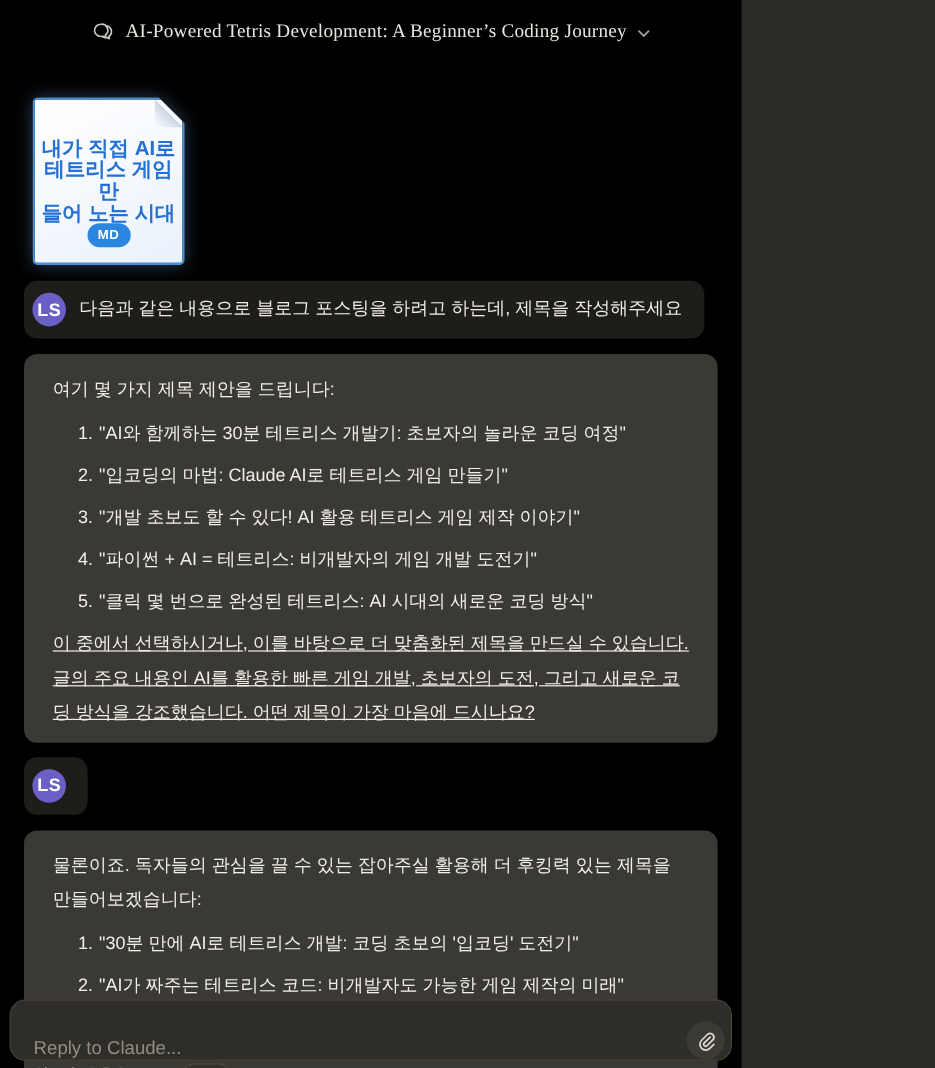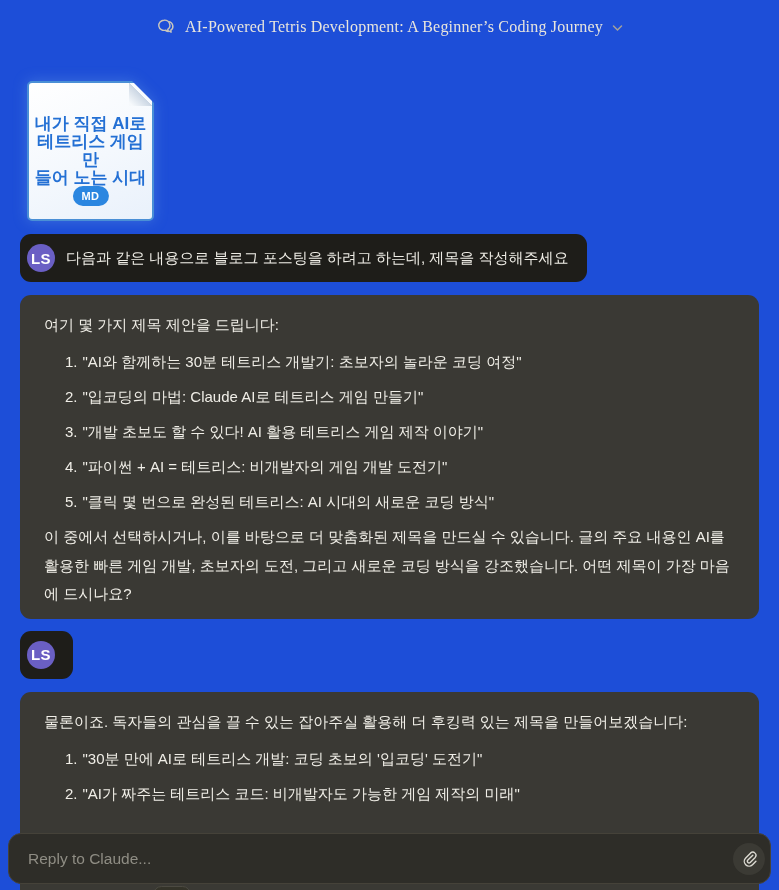--- a/index.html
+++ b/index.html
@@ -1,19 +1,19 @@
 <!DOCTYPE html>
 <html><head>
 <meta charset="utf-8">
 <style>
   * { margin:0; padding:0; box-sizing:border-box; }
   html,body { background:#2b2a25; }
   .page {
-    position:relative; width:779px; height:890px; overflow:hidden;
-    background:#1d4ed8; color:#efede6;
+    position:relative; width:618px; height:890px; overflow:hidden;
+    background:#000000; color:#efede6;
     font-family:"Liberation Sans", sans-serif;
   }
 
   
   .header {
     height:54px; display:flex; align-items:center; justify-content:center; gap:9px;
   }
   .header .title-wrap { display:flex; align-items:center; gap:9px; cursor:pointer; }
   .header .chat-icon svg { display:block; }
   .header .title {
@@ -62,28 +62,28 @@
   .um2 { margin-top:12px; }
 
   
   .a-card {
     margin:13px 20px 0 20px; background:#3a3934; border-radius:11px;
     padding:16px 24px 10px 24px; font-size:15px; line-height:28px; color:#f0eee7;
   }
   .a-card .num-list { list-style:none; margin-top:9px; padding-left:21px; }
   .a-card .num-list li { margin-bottom:7px; }
   .a-card .num { margin-right:5px; }
-  .a-card .outro { margin-top:0; line-height:28.5px; }
+  .a-card .outro { margin-top:0; line-height:28.5px;text-decoration:underline; }
   .a-card2 { height:310px; overflow:hidden; }
 
   
   .composer {
     position:absolute; left:8px; right:8px; top:833px; height:51px;
     background:#2e2d28; border:1px solid #454239; border-radius:13px;
-    display:flex; align-items:center; padding:0 5px 0 19px;
+    display:flex; align-items:flex-end; padding:0 5px 0 19px;
   }
   .composer input {
     flex:1; background:transparent; border:none; outline:none;
     color:#efede6; font-size:15.5px; font-family:"Liberation Sans", sans-serif;
   }
   .composer input::placeholder { color:#8f8d84; opacity:1; }
   .attach-btn {
     width:32px; height:32px; border-radius:50%; background:#3b3a34;
     display:flex; align-items:center; justify-content:center; cursor:pointer; border:none;
   }

